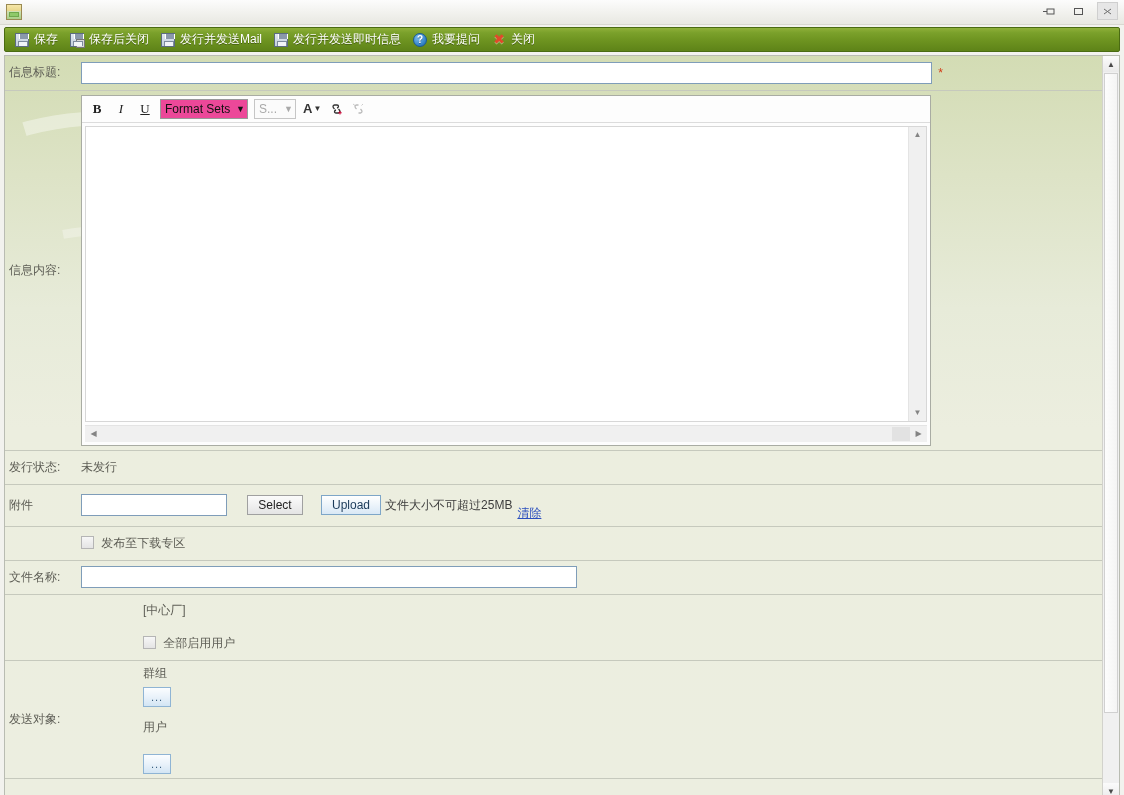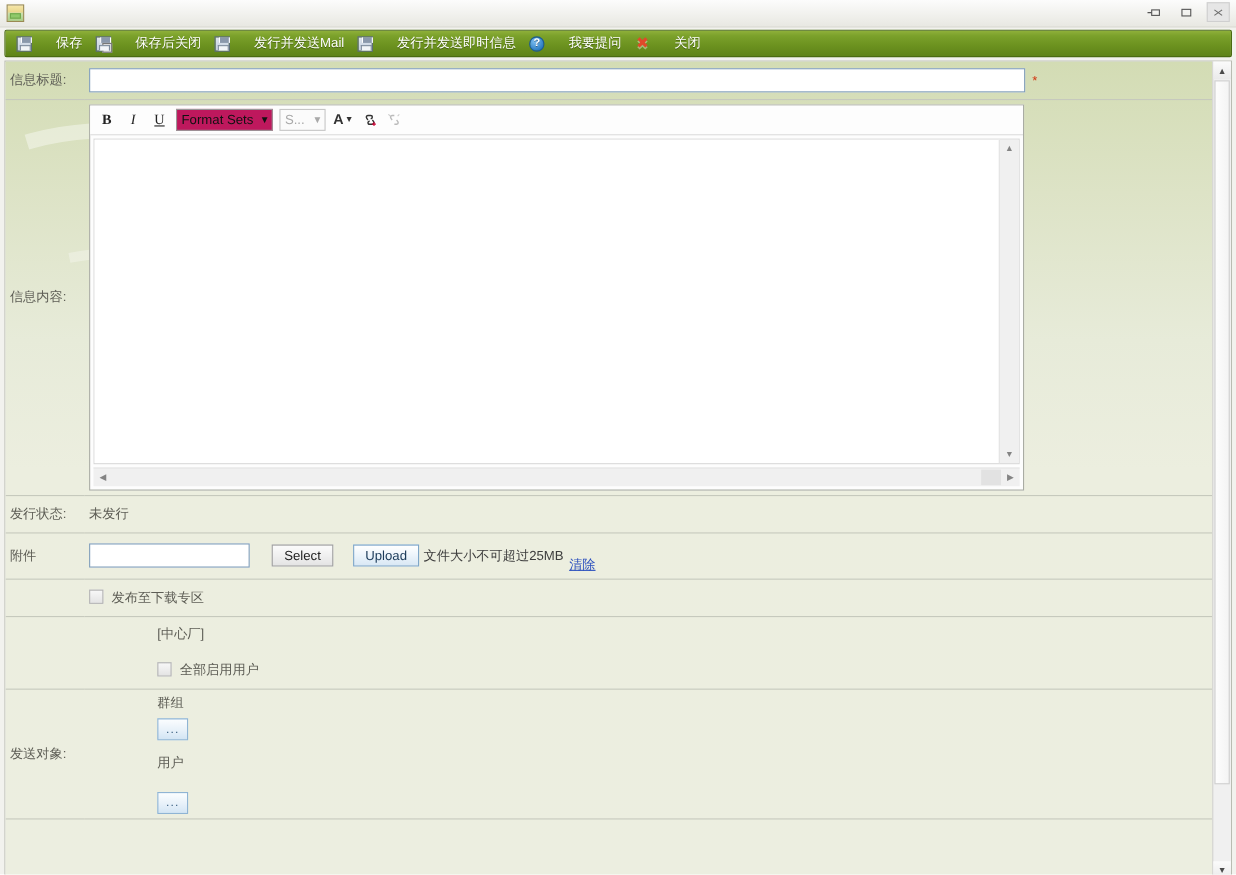--- a/index.html
+++ b/index.html
@@ -75,21 +75,21 @@
     background: linear-gradient(to bottom, #8fb03a 0%, #7ba12b 20%, #6d9320 55%, #5e8318 100%);
     display: flex;
     align-items: center;
     padding-left: 6px;
     box-sizing: border-box;
     overflow: hidden;
   }
   .tb-item {
     display: flex;
     align-items: center;
-    gap: 22px;
+    gap: 5px;
     padding: 0 8px 0 4px;
     height: 21px;
     color: #ffffff;
     font-size: 12px;
     cursor: pointer;
     white-space: nowrap;
     text-shadow: 0 1px 0 rgba(0,0,0,.35);
   }
   .tb-ico { width: 14px; height: 14px; flex: 0 0 14px; position: relative; }
 
@@ -217,21 +217,21 @@
     font-size: 13px; color: #222; cursor: pointer;
     border: 1px solid transparent;
   }
   .ed-btn b { font-family: "Liberation Serif", serif; }
   .ed-btn i { font-family: "Liberation Serif", serif; }
   .ed-btn u { font-family: "Liberation Serif", serif; }
   .ed-select {
     height: 18px;
     min-width: 80px;
     border: 1px solid #999;
-    background: #be185d;
+    background: #ec4899;
     font-size: 12px;
     display: flex; align-items: center;
     padding: 0 2px 0 4px;
     cursor: pointer;
     position: relative;
     color: #111;
     white-space: nowrap;
     overflow: hidden;
     margin: 0 2px;
   }
@@ -550,20 +550,26 @@
         </tr>
 
         <tr class="row-h">
           <td class="lbl"></td>
           <td class="fld">
             <span class="chk"></span>
             <span class="plain">发布至下载专区</span>
           </td>
         </tr>
 
+        <tr class="row-h">
+          <td class="lbl">文件名称:</td>
+          <td class="fld">
+            <input class="txt" style="width: 490px;" type="text" value="">
+          </td>
+        </tr>
 
         <tr style="height:66px;">
           <td class="lbl"></td>
           <td class="fld">
             <div style="padding-left:62px;">
               <div class="plain" style="margin-bottom:16px;">[中心厂]</div>
               <div>
                 <span class="chk"></span>
                 <span class="plain">全部启用用户</span>
               </div>

